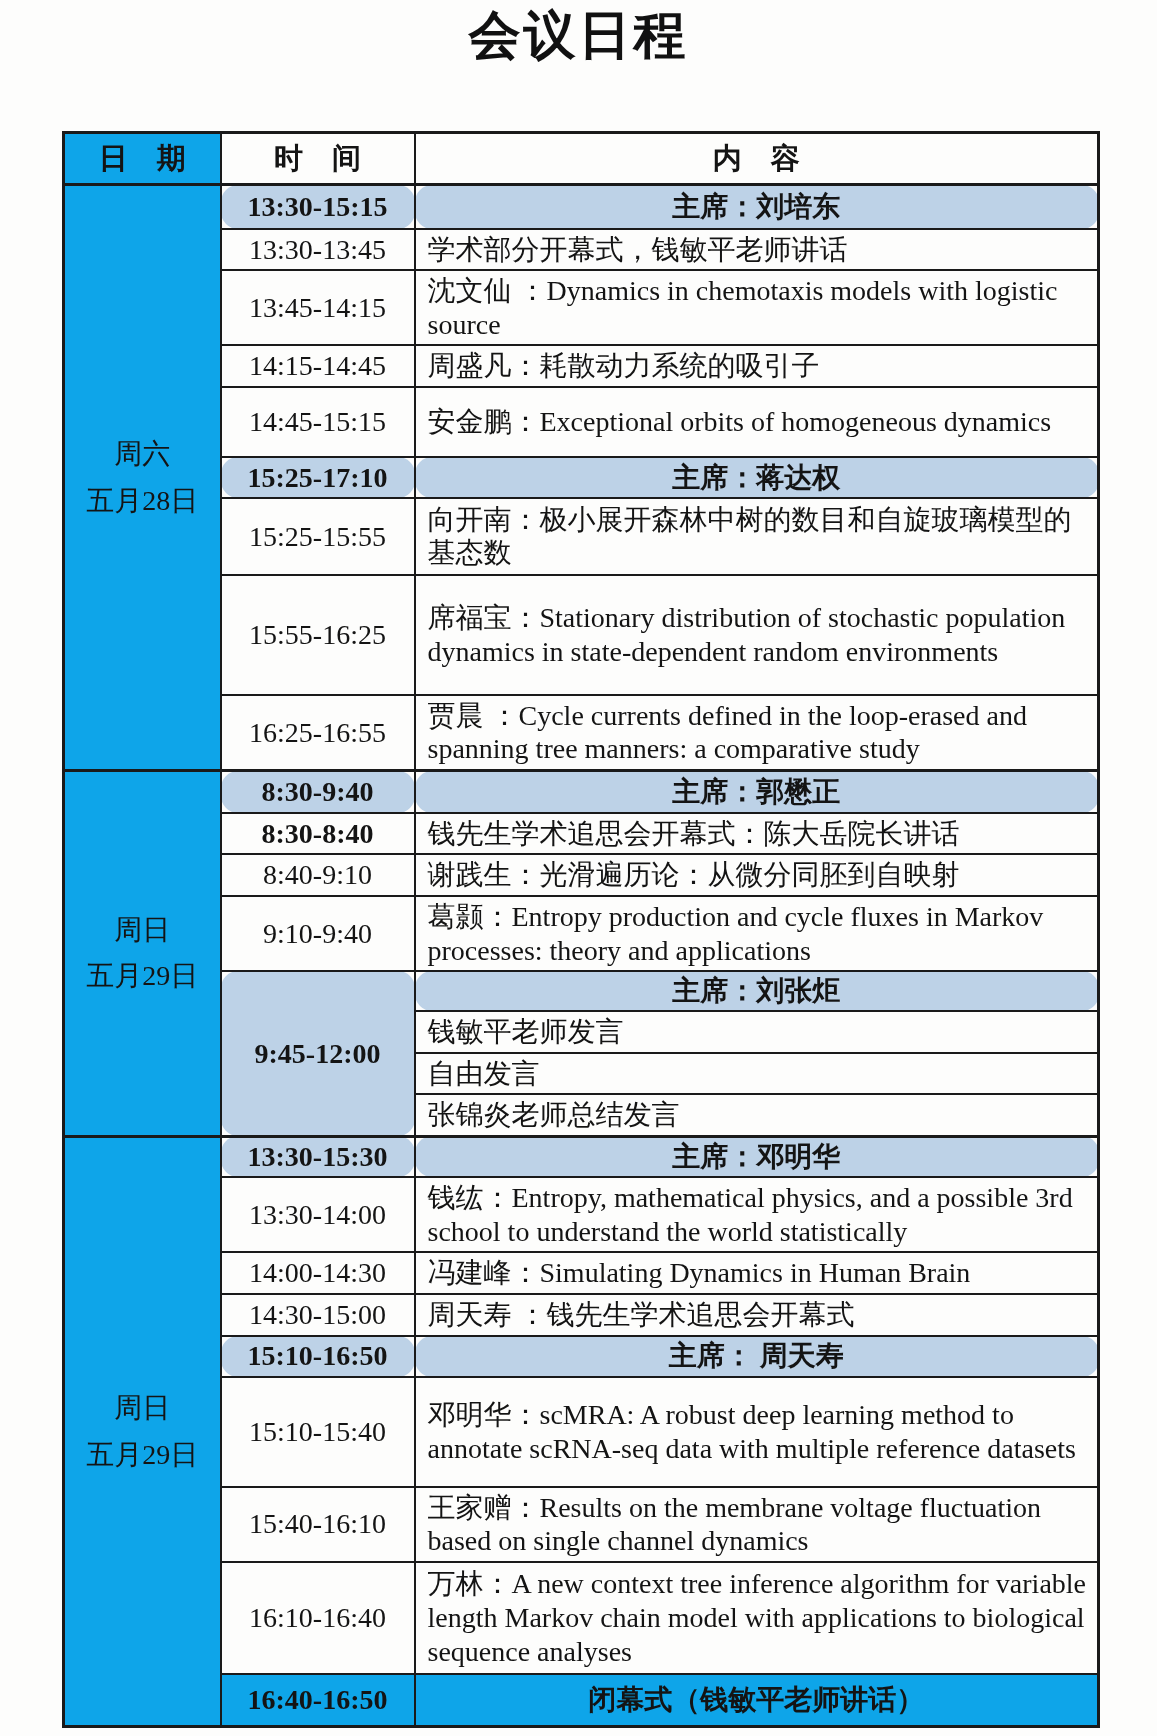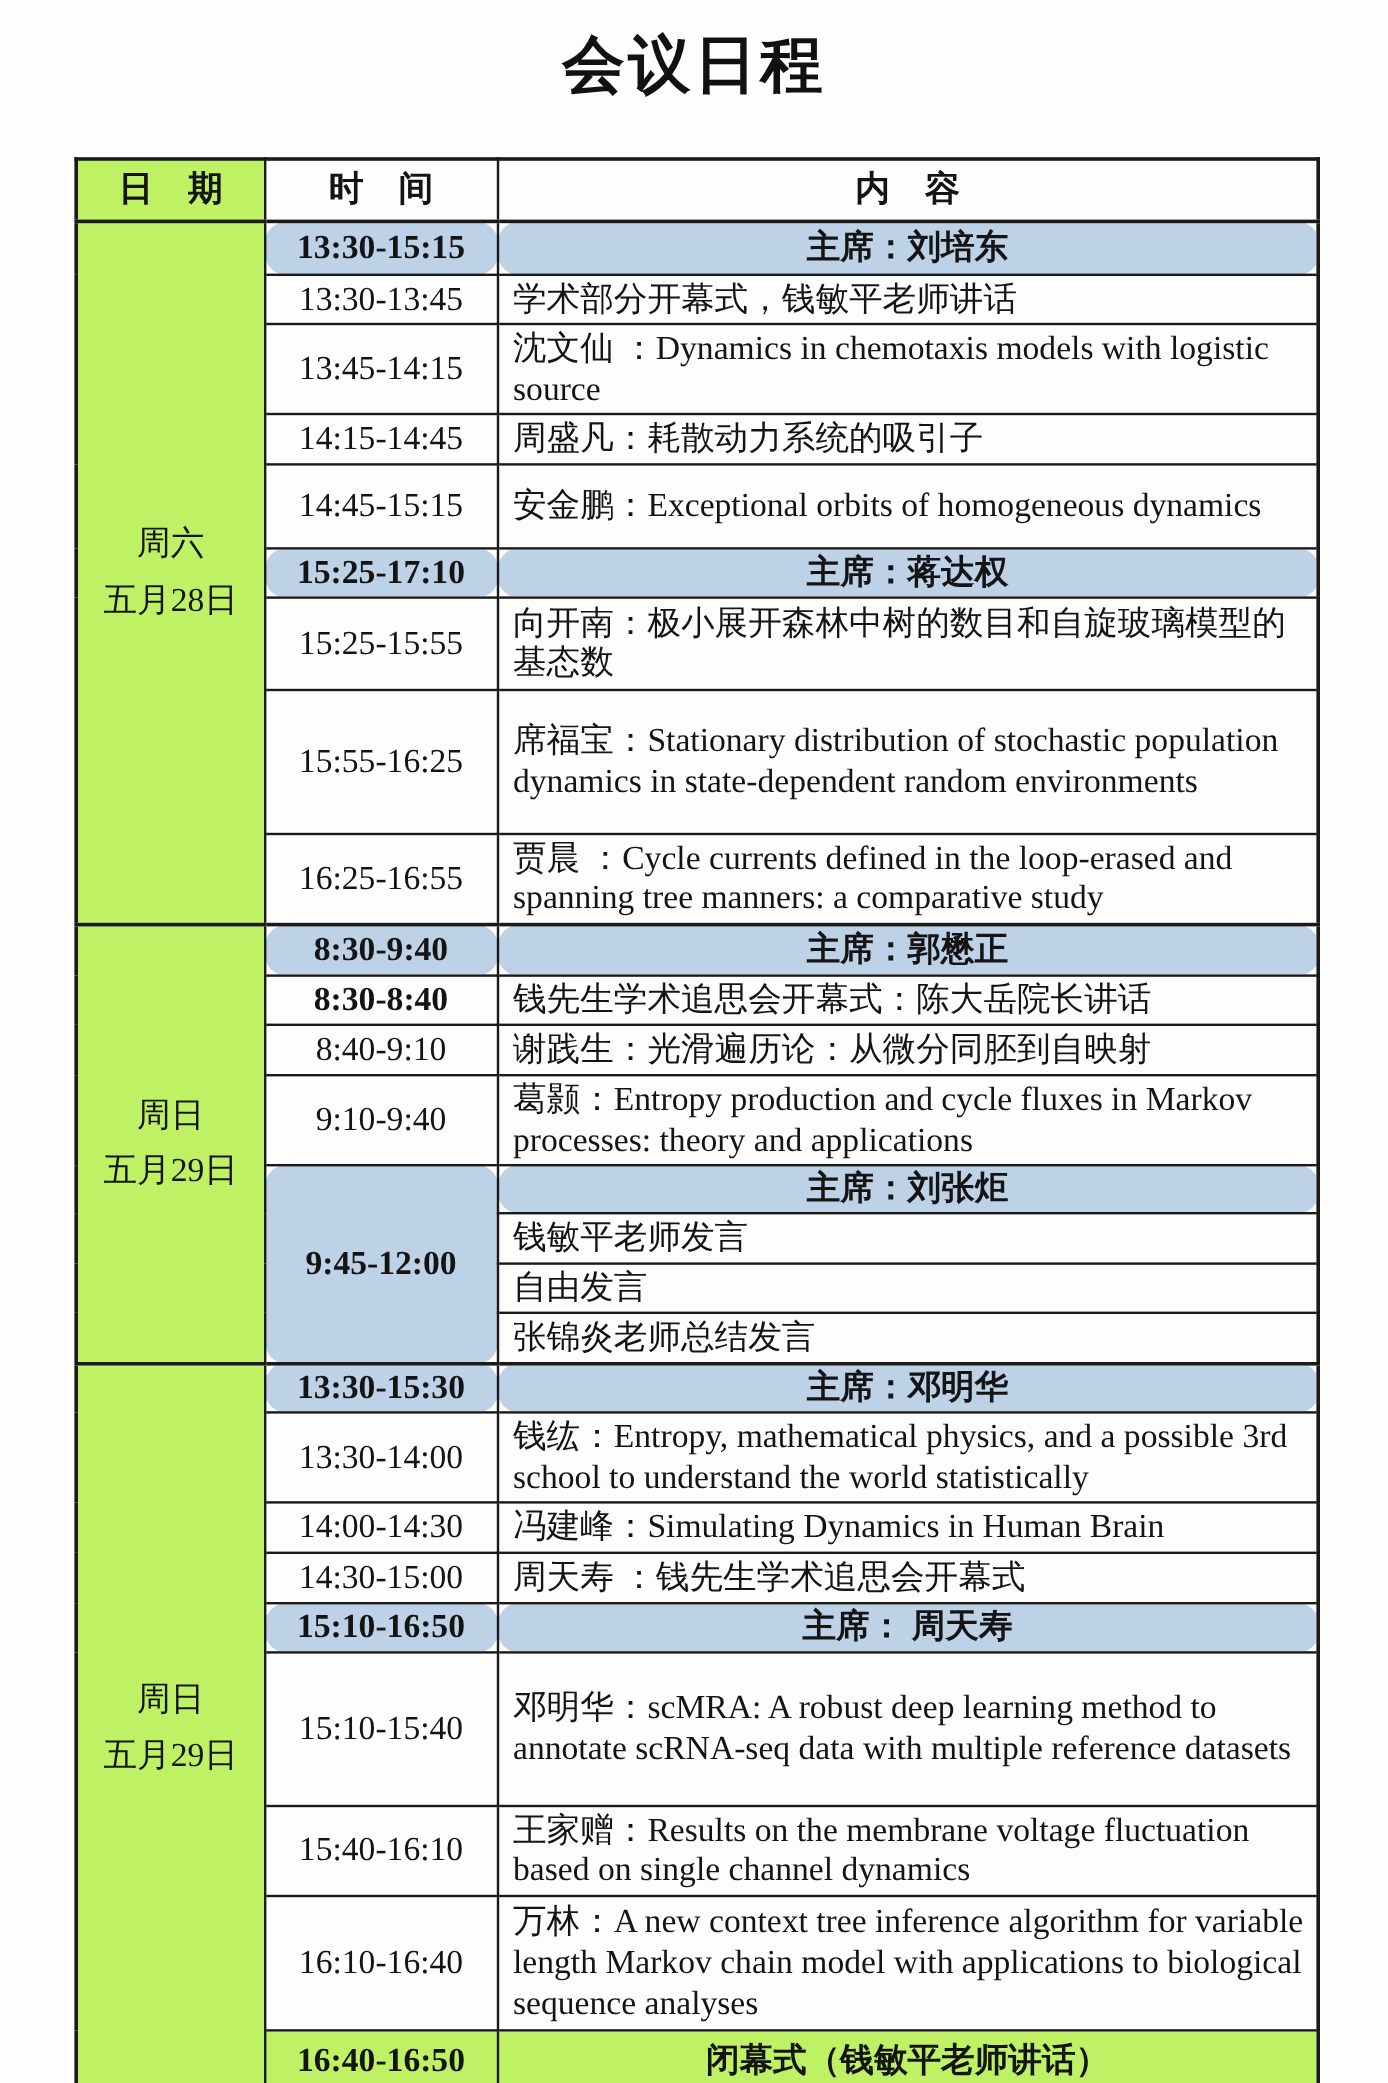--- a/index.html
+++ b/index.html
@@ -5,21 +5,21 @@
   html, body { margin: 0; padding: 0; }
   body {
     width: 1157px; height: 1736px;
     background: #fdfdfc;
     font-family: "Liberation Serif", "DejaVu Serif", serif;
     color: #141414;
     position: relative;
   }
   .page-title {
     position: absolute;
-    top: 20px; left: 0; width: 1157px;
+    top: 1px; left: 0; width: 1157px;
     text-align: center;
     font-size: 52px;
     font-weight: 700;
     letter-spacing: 3px;
     margin: 0;
     color: #111;
   }
   table.schedule {
     position: absolute;
     left: 62px; top: 131px;
@@ -50,21 +50,21 @@
     text-align: center;
     white-space: pre-line;
     line-height: 1.65;
     font-size: 28px;
   }
   td.time { text-align: center; padding: 2px 2px; }
   td.content { text-align: left; padding: 3px 10px 3px 12px; }
   td.chair { text-align: center; font-weight: 700; margin-left: 34px; }
   td.closing { text-align: center; font-weight: 700; }
   .bold { font-weight: 700; }
-  .bg-green { background: #bef264; }
+  .bg-green { background: #0ea5e9; }
   .bg-blue  { background: #bdd2e7; border-radius: 17px; }
 </style>
 </head>
 <body>
 
 <h1 class="page-title">会议日程</h1>
 
 <table class="schedule">
   <colgroup>
       <col class="c-date">
@@ -165,21 +165,21 @@
       <td class="content">冯建峰：Simulating Dynamics in Human Brain</td>
     </tr>
     <tr style="height:41px">
       <td class="time">14:30-15:00</td>
       <td class="content">周天寿 ：钱先生学术追思会开幕式</td>
     </tr>
     <tr style="height:41px">
       <td class="time bg-blue bold">15:10-16:50</td>
       <td class="chair bg-blue">主席： 周天寿</td>
     </tr>
-    <tr style="height:128px">
+    <tr style="height:110px">
       <td class="time">15:10-15:40</td>
       <td class="content">邓明华：scMRA: A robust deep learning method to annotate scRNA-seq data with multiple reference datasets</td>
     </tr>
     <tr style="height:73px">
       <td class="time">15:40-16:10</td>
       <td class="content">王家赠：Results on the membrane voltage fluctuation based on single channel dynamics</td>
     </tr>
     <tr style="height:112px">
       <td class="time">16:10-16:40</td>
       <td class="content">万林：A new context tree inference algorithm for variable length Markov chain model with applications to biological sequence analyses</td>

